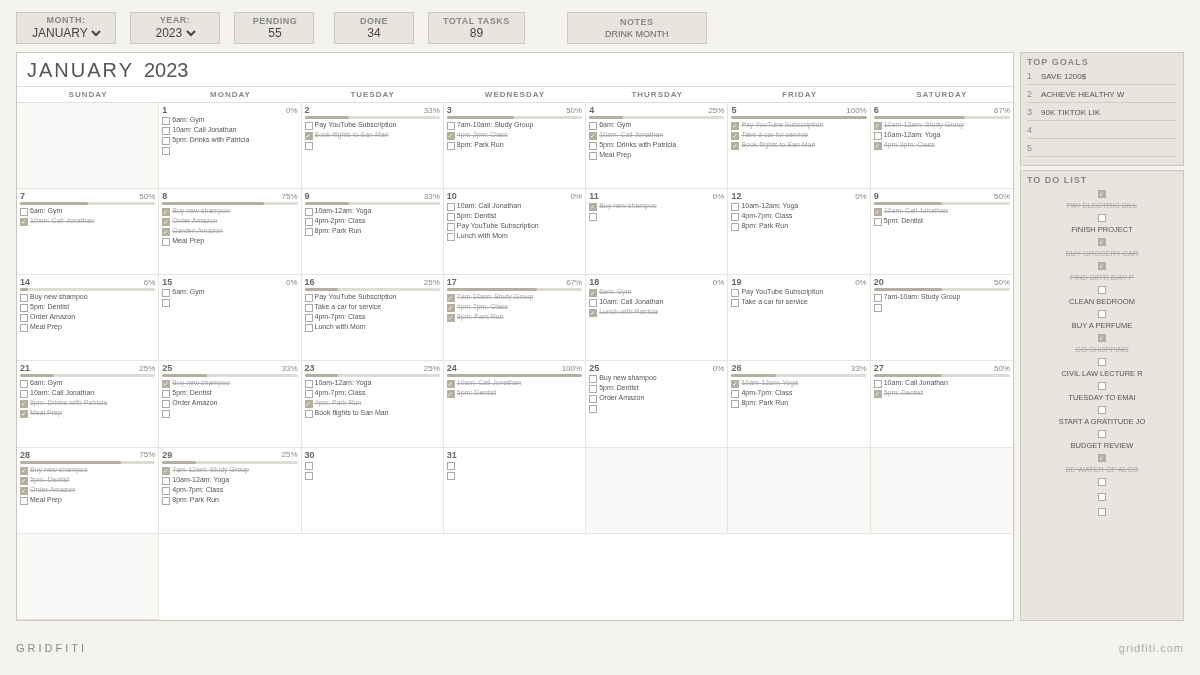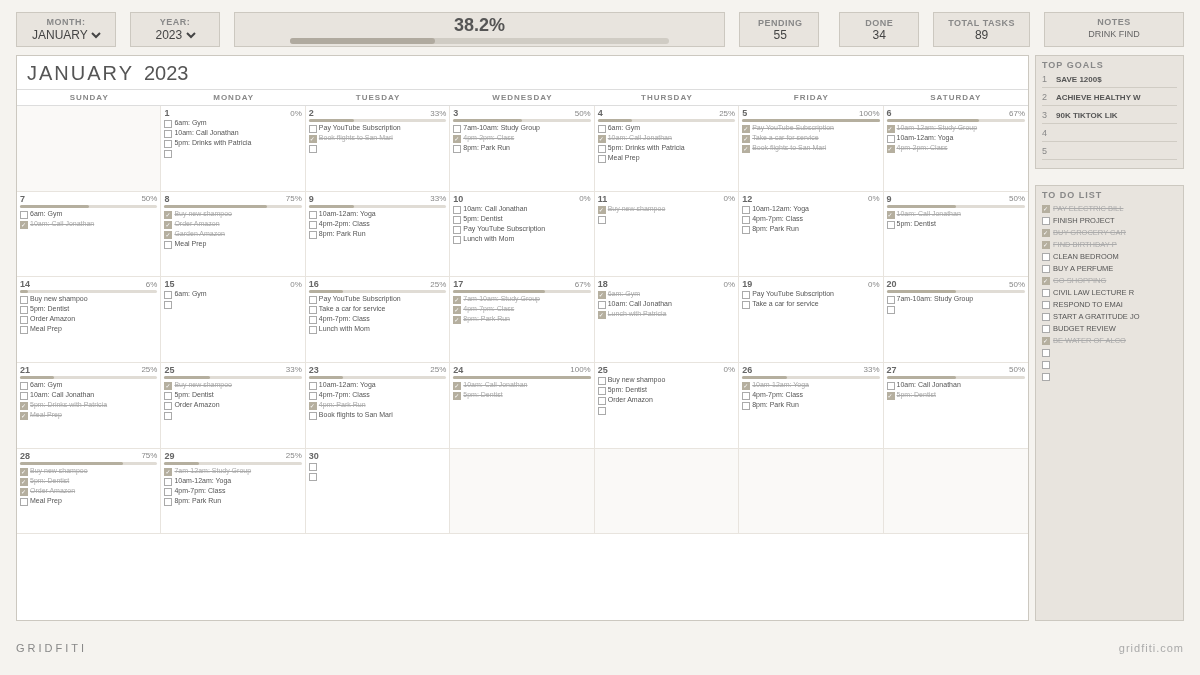--- a/index.html
+++ b/index.html
@@ -229,24 +229,24 @@
       color: #555;
       line-height: 1.2;
     }
     .task-text.done {
       text-decoration: line-through;
       color: #aaa;
     }
 
     
     .sidebar {
-      width: 149px;
+      width: 164px;
       display: flex;
       flex-direction: column;
-      gap: 16px;
+      gap: 4px;
     }
     .section-title {
       font-size: 9px;
       font-weight: bold;
       letter-spacing: 1px;
       color: #888;
       text-transform: uppercase;
       margin-bottom: 4px;
     }
     .goals-section {
@@ -264,33 +264,34 @@
     }
     .goal-num {
       font-size: 9px;
       color: #888;
       width: 10px;
       flex-shrink: 0;
     }
     .goal-text {
       font-size: 8px;
       color: #555;
-      font-weight: bold;
+      font-weight: normal;
     }
     .todo-section {
       background: #e8e4de;
       border: 1px solid #ccc8c0;
       padding: 4px 6px;
       flex: 1;
     }
     .todo-item {
       display: flex;
-      align-items: flex-end;
+      align-items: center;
       gap: 3px;
       margin-bottom: 3px;
+      flex-direction: column;
     }
     .todo-cb {
       width: 8px;
       height: 8px;
       border: 1px solid #aaa;
       flex-shrink: 0;
       margin-top: 1px;
       background: #fff;
       display: inline-block;
     }
@@ -350,41 +351,35 @@
       </div>
     </div>
     <div class="ctrl-box" style="min-width:90px;">
       <span class="ctrl-label">YEAR:</span>
       <div class="ctrl-value">
         <select>
           <option>2023</option>
         </select>
       </div>
     </div>
-    <div class="progress-box">
-      <span class="progress-pct">38.2%</span>
-      <div class="progress-bar-outer">
-        <div class="progress-bar-inner" style="width:38.2%"></div>
-      </div>
-    </div>
     <div class="stat-box" style="min-width:80px;padding-left:16px;">
       <span class="ctrl-label">PENDING</span>
       <span class="ctrl-value">55</span>
     </div>
     <div class="stat-box" style="min-width:80px;margin-left:6px;">
       <span class="ctrl-label">DONE</span>
       <span class="ctrl-value">34</span>
     </div>
     <div class="stat-box" style="min-width:80px;">
       <span class="ctrl-label">TOTAL TASKS</span>
       <span class="ctrl-value">89</span>
     </div>
-    <div class="notes-box" style="min-width:140px;">
+    <div class="notes-box" style="min-width:140px;margin-left:28px;">
       <span class="ctrl-label">NOTES</span>
-      <span style="font-size:9px;color:#666;margin-top:2px;">DRINK FIND</span>
+      <span style="font-size:9px;color:#666;margin-top:2px;">DRINK MONTH</span>
     </div>
   </div>
 
   <div class="body-area">
 
     <div class="calendar-area">
       <div class="cal-header">
         <span class="cal-month-title">JANUARY</span>
         <span class="cal-year-title">2023</span>
       </div>
@@ -1008,20 +1003,34 @@
             </div>
             <div class="task-item">
               <span class="task-cb"></span>
               <span class="task-text"></span>
             </div>
             <div class="task-item">
               <span class="task-cb"></span>
               <span class="task-text"></span>
             </div>
           </div>
+          <div class="cal-cell">
+            <div class="cell-top">
+              <span class="cell-date">31</span>
+              <span class="cell-pct"></span>
+            </div>
+            <div class="task-item">
+              <span class="task-cb"></span>
+              <span class="task-text"></span>
+            </div>
+            <div class="task-item">
+              <span class="task-cb"></span>
+              <span class="task-text"></span>
+            </div>
+          </div>
           <div class="cal-cell empty"></div>
           <div class="cal-cell empty"></div>
           <div class="cal-cell empty"></div>
           <div class="cal-cell empty"></div>
         </div>
     </div>
 
     <div class="sidebar">
 
       <div class="goals-section">
@@ -1080,21 +1089,21 @@
             <div class="todo-item">
               <span class="todo-cb checked"></span>
               <span class="todo-text done">GO SHOPPING</span>
             </div>
             <div class="todo-item">
               <span class="todo-cb"></span>
               <span class="todo-text">CIVIL LAW LECTURE R</span>
             </div>
             <div class="todo-item">
               <span class="todo-cb"></span>
-              <span class="todo-text">RESPOND TO EMAI</span>
+              <span class="todo-text">TUESDAY TO EMAI</span>
             </div>
             <div class="todo-item">
               <span class="todo-cb"></span>
               <span class="todo-text">START A GRATITUDE JO</span>
             </div>
             <div class="todo-item">
               <span class="todo-cb"></span>
               <span class="todo-text">BUDGET REVIEW</span>
             </div>
             <div class="todo-item">

